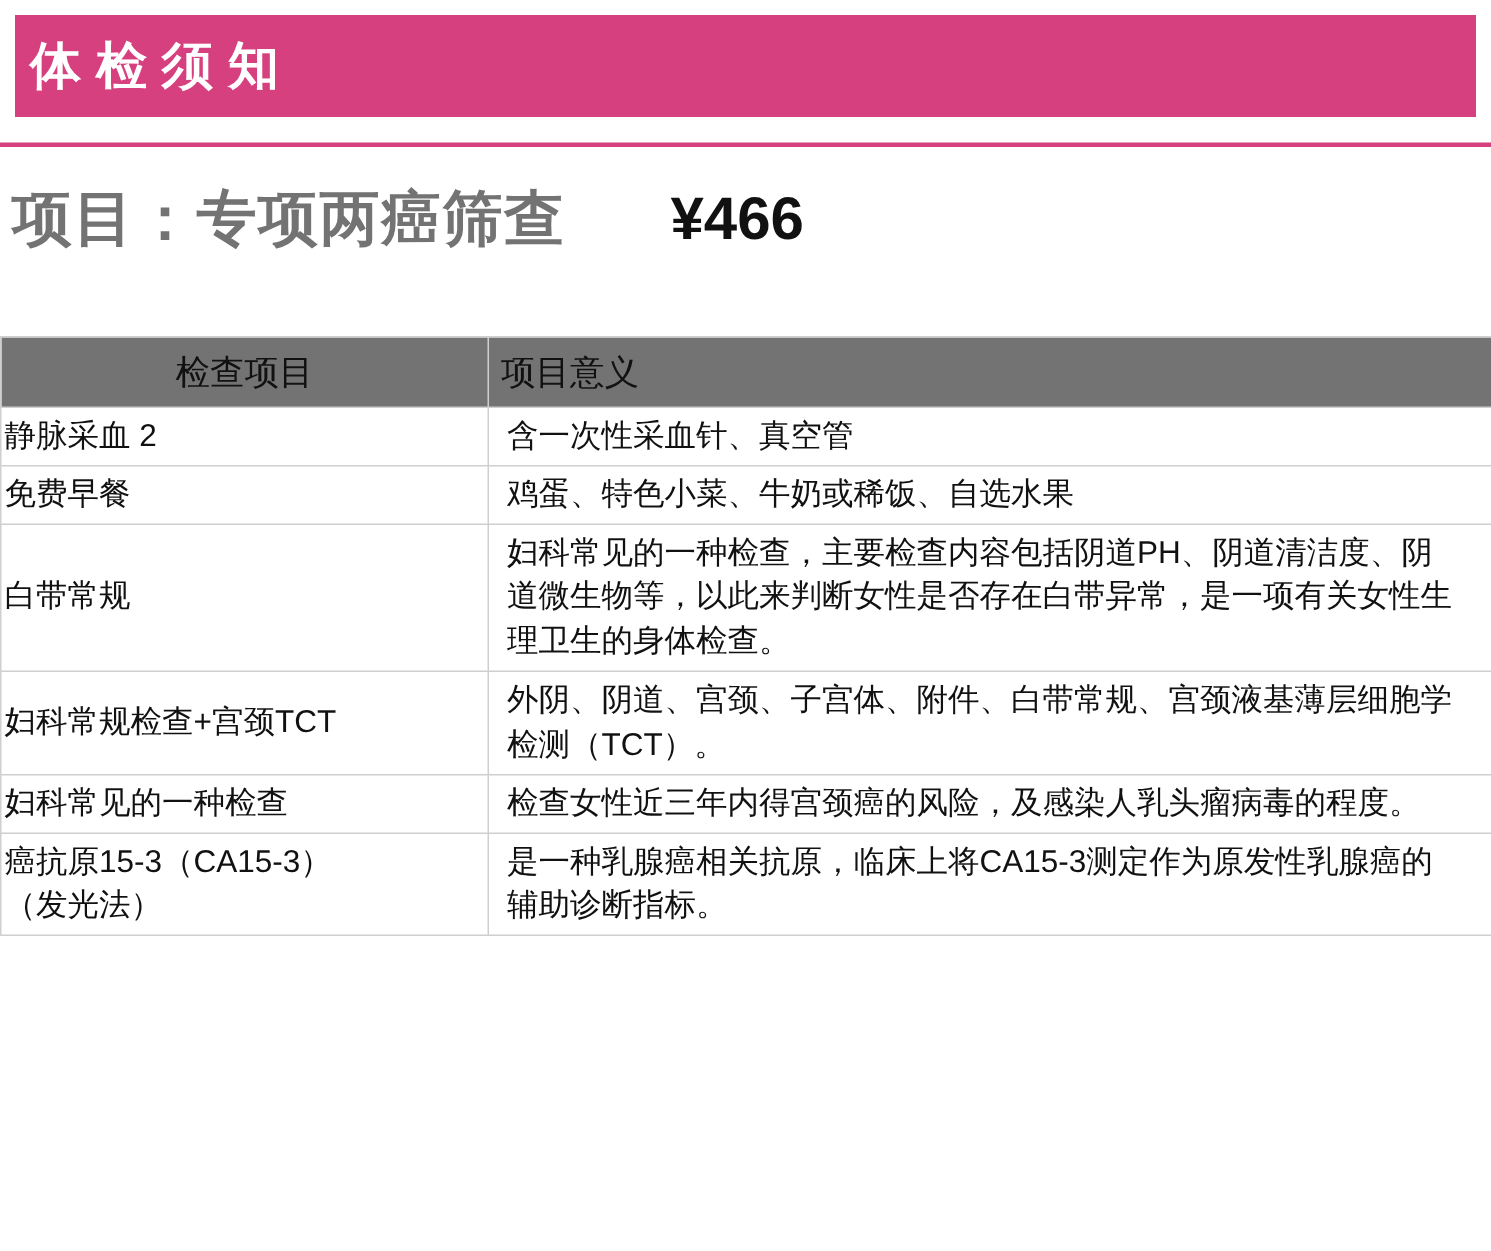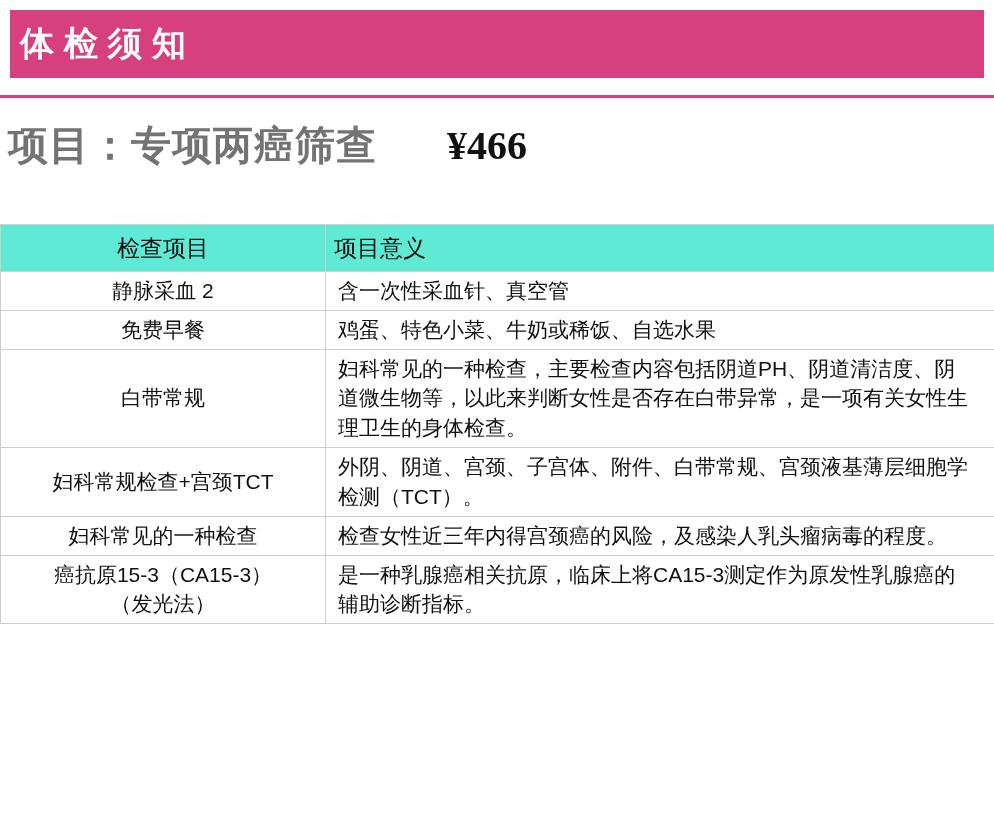--- a/index.html
+++ b/index.html
@@ -63,21 +63,21 @@
     font-weight: bold;
     color: #737373;
     font-family: "DejaVu Serif", serif;
     letter-spacing: 1px;
     white-space: nowrap;
   }
   .item-price {
     font-size: 40px;
     font-weight: bold;
     color: #111111;
-    font-family: Liberation Serif, serif;
+    font-family: Liberation Sans, sans-serif;
     margin-left: 70px;
     white-space: nowrap;
   }
   
   .table {
     position: absolute;
     left: 0px;
     top: 224px;
     width: 994px;
     border-collapse: collapse;
@@ -85,37 +85,37 @@
   }
   .table td, .table th {
     border: 1px solid #cfcfcf;
     padding: 4px 8px;
     vertical-align: middle;
     font-size: 21px;
     line-height: 1.42;
     color: #111111;
   }
   .table tr.header-row th {
-    background: #5eead4;
+    background: #737373;
     font-weight: normal;
     font-size: 23px;
     height: 38px;
     border-top: 1px solid #cfcfcf;
     border-bottom: 1px solid #cfcfcf;
   }
   .col-name {
     width: 325px;
     text-align: center;
   }
   .col-desc {
     width: 669px;
     text-align: left;
   }
   td.col-name {
-    text-align: center;
+    text-align: left;
     padding-left: 2px;
     padding-right: 2px;
   }
   td.col-desc {
     padding-left: 12px;
     padding-right: 21px;
   }
   .nowrap-name {
     white-space: nowrap;
   }

